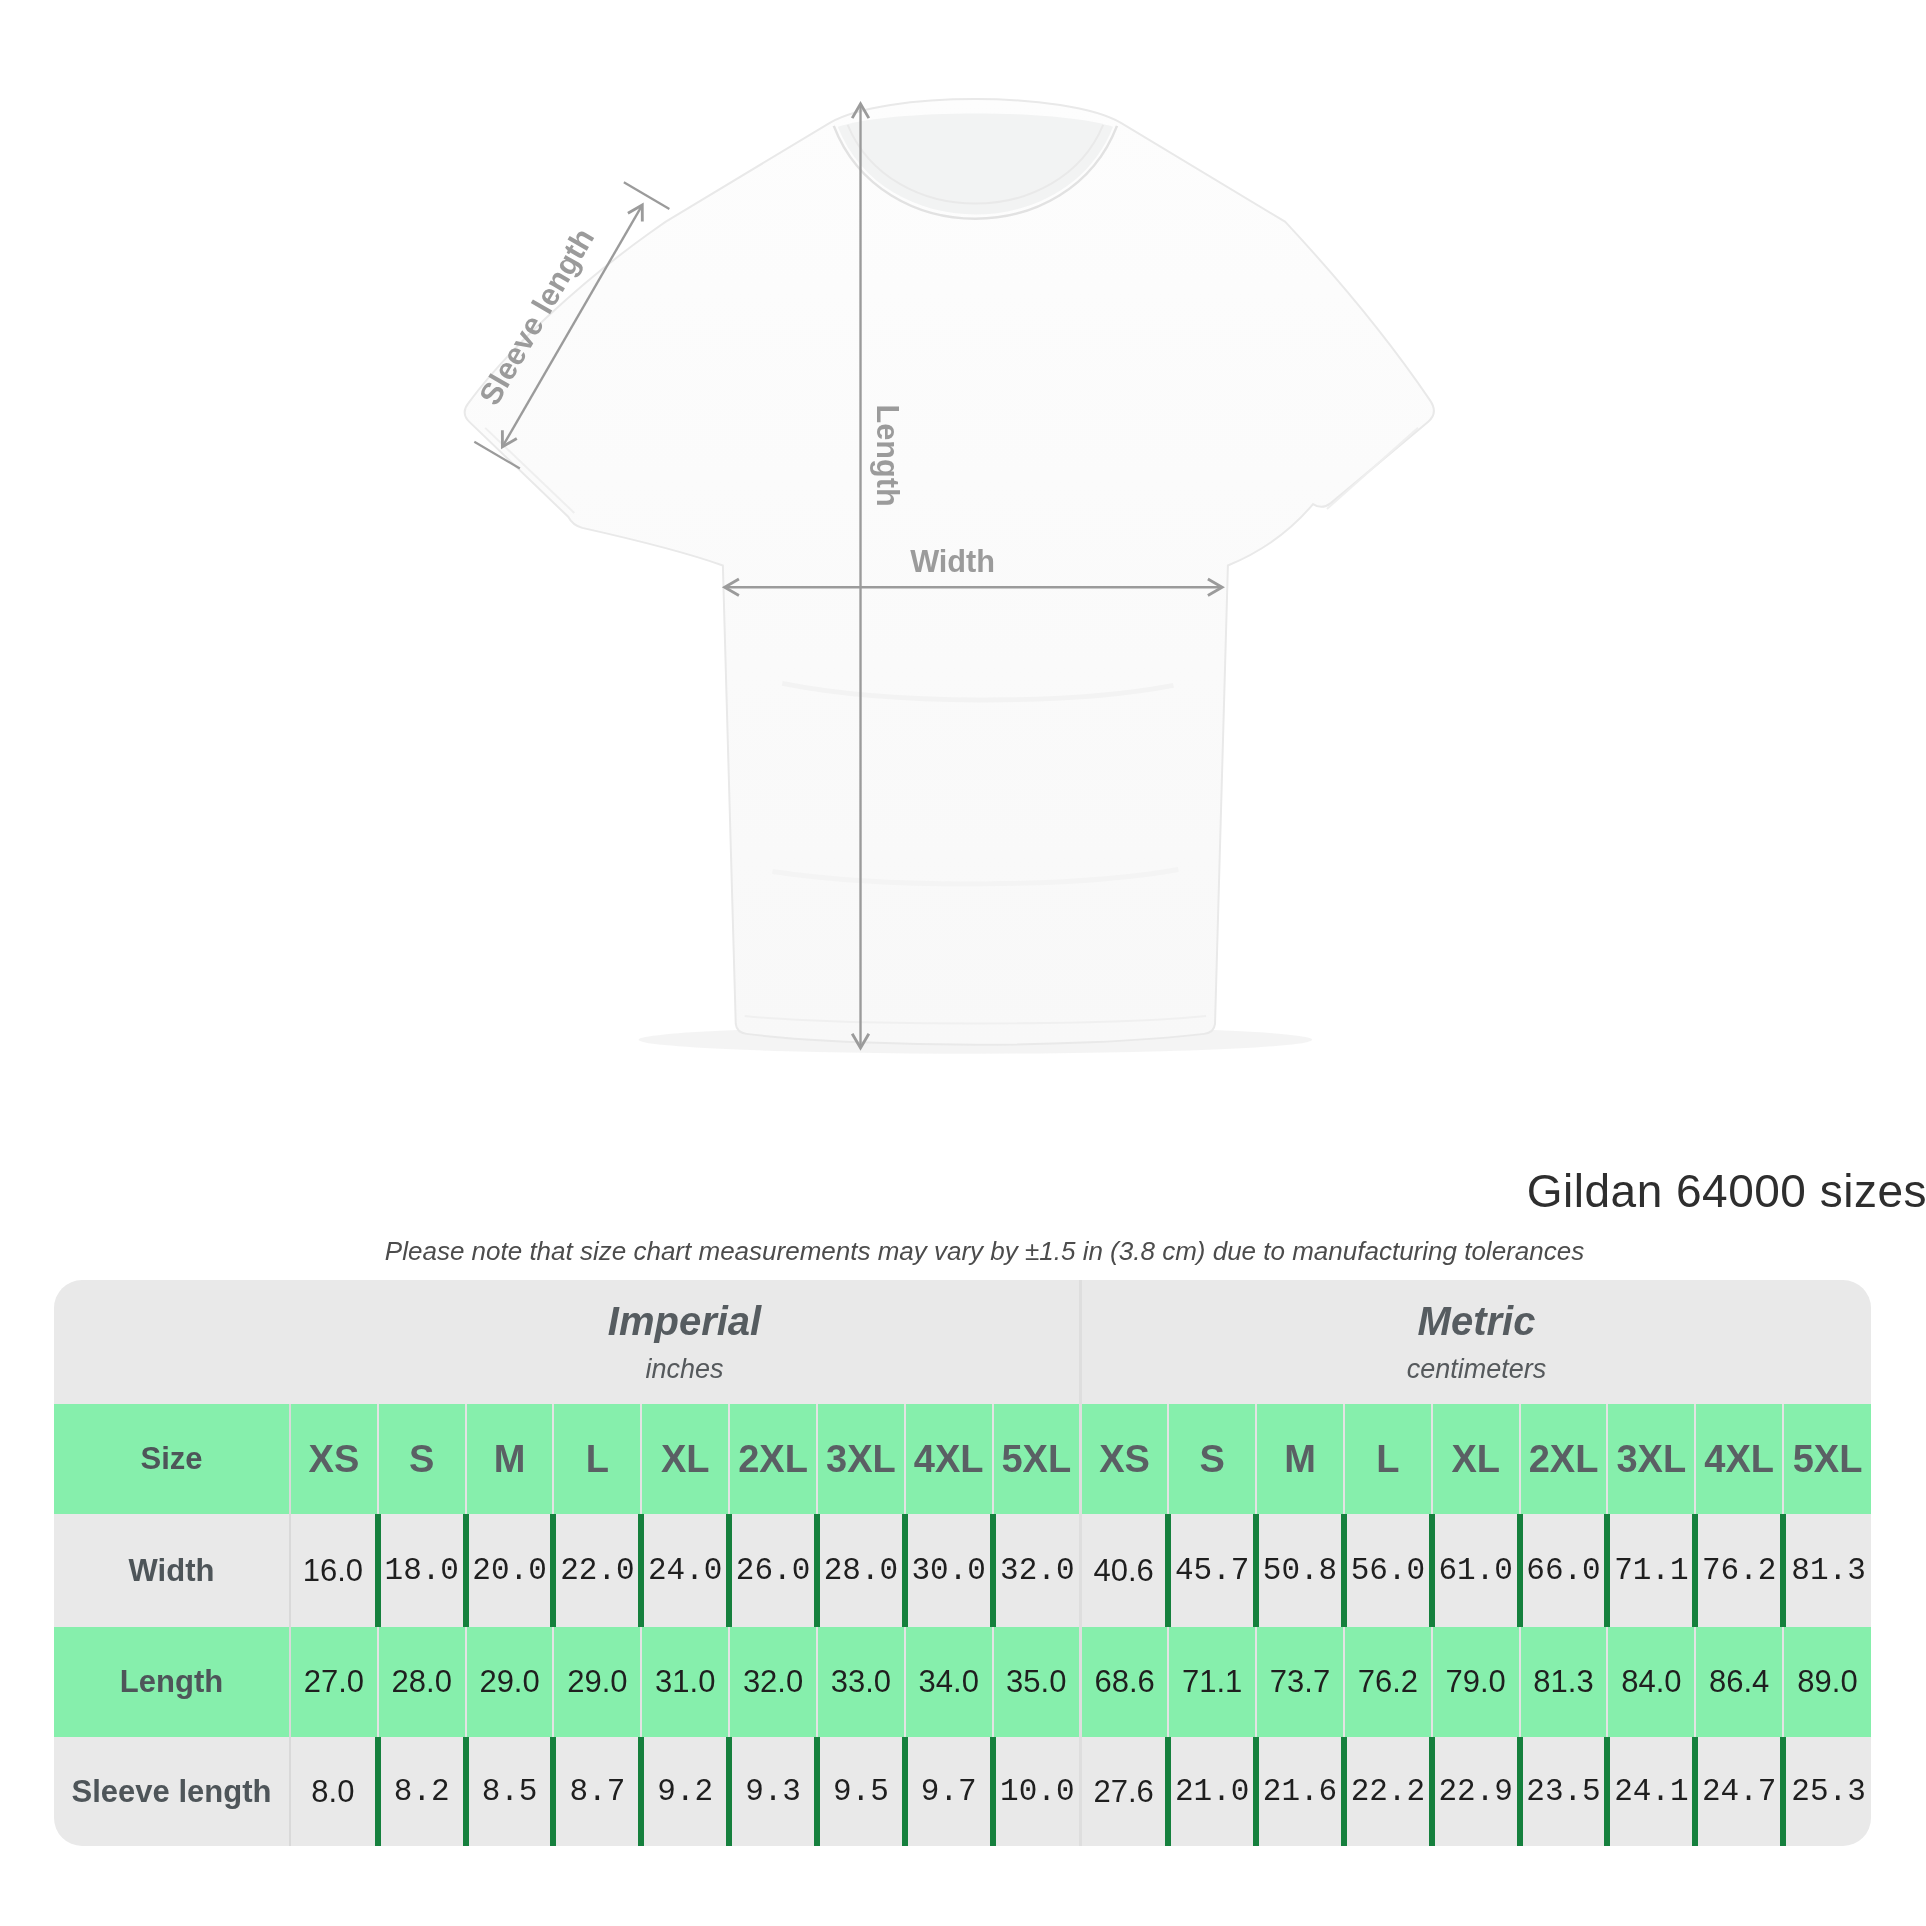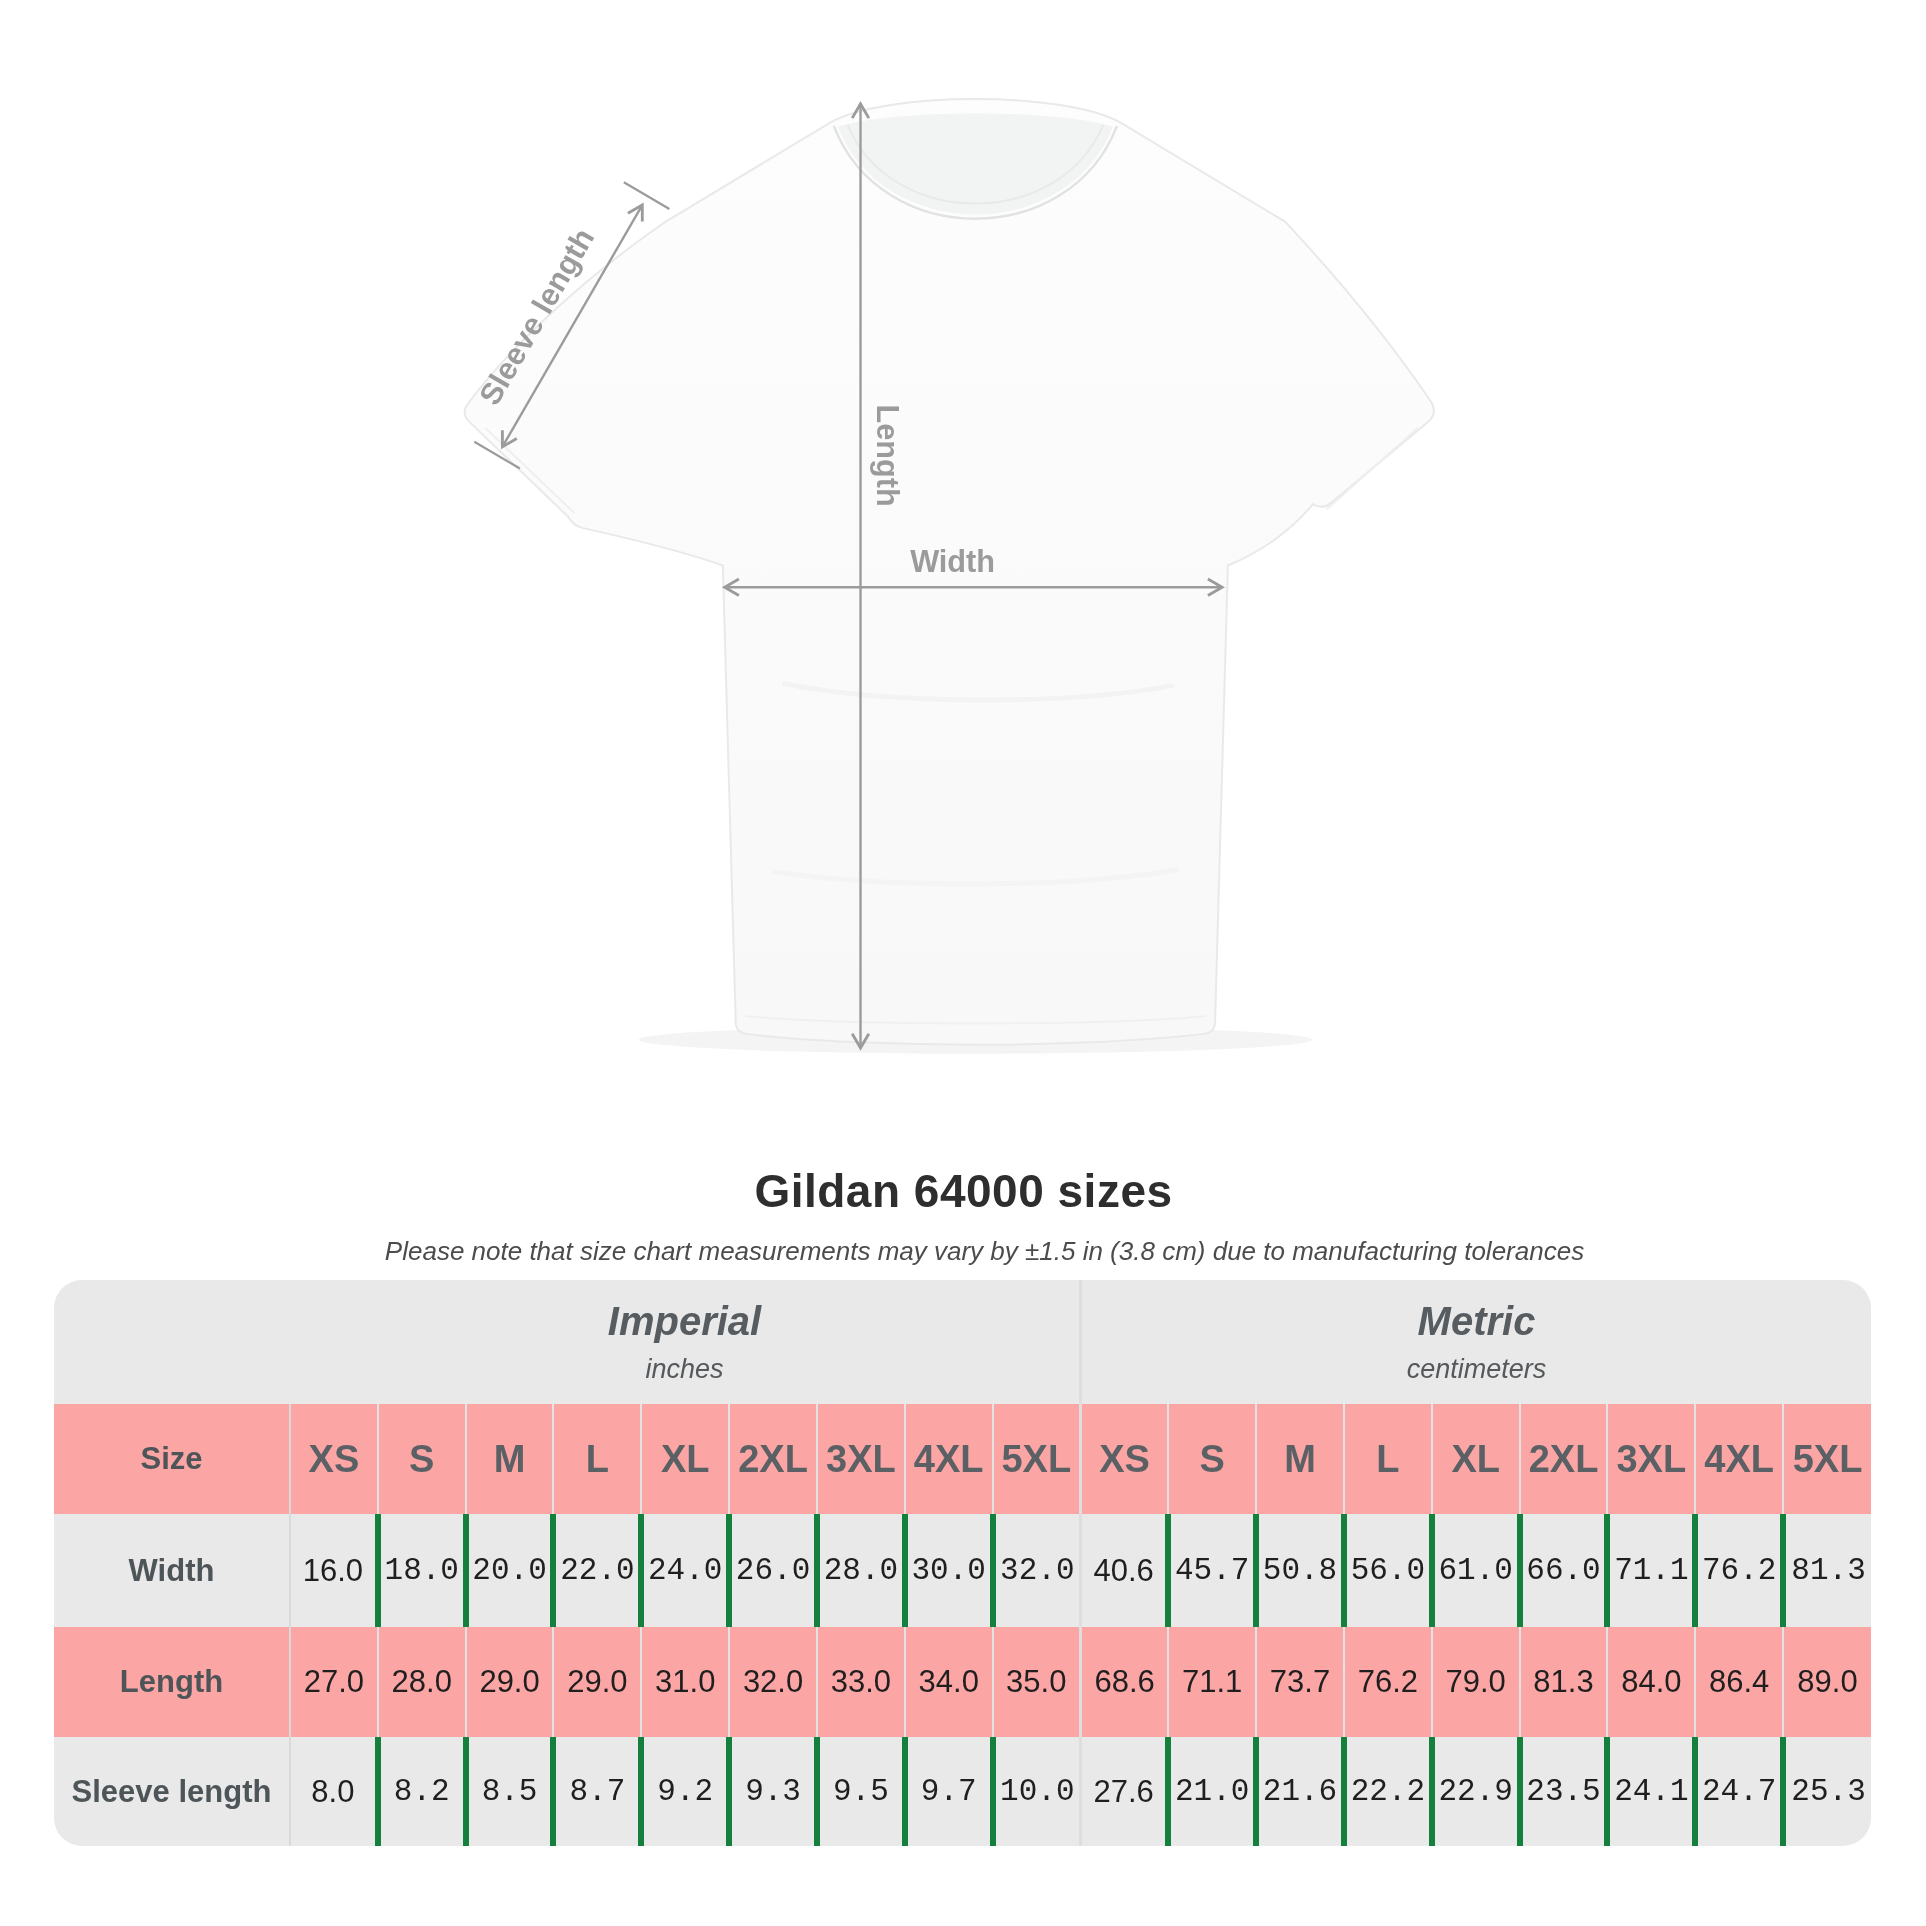--- a/index.html
+++ b/index.html
@@ -4,33 +4,33 @@
 <style>
   html,body{margin:0;padding:0;background:#ffffff;}
   body{width:1927px;height:1927px;position:relative;font-family:"Liberation Sans",sans-serif;overflow:hidden;}
 
   
   .figure-wrap{position:absolute;left:0;top:0;width:1927px;height:1129px;}
   .figure-wrap svg{display:block;}
   .ann-text{font-family:"Liberation Sans",sans-serif;font-weight:bold;font-size:31px;fill:#9b9b9b;}
 
   
-  .page-title{position:absolute;left:0;top:1164px;width:1927px;text-align:center;
-    font-size:46px;font-weight:bold;color:#2e2e2e;letter-spacing:0.5px;}
+  .page-title{position:absolute;left:0;top:1164px;width:1927px;text-align:right;
+    font-size:46px;font-weight:normal;color:#2e2e2e;letter-spacing:0.5px;}
   .page-subtitle{position:absolute;left:0;top:1236px;width:1927px;text-align:center;
     font-size:26px;font-style:italic;color:#4c4c4c;padding-left:21px;}
 
   
   .size-table{position:absolute;left:54px;top:1280px;width:1817px;border-radius:28px;overflow:hidden;}
   .size-table table{border-collapse:collapse;table-layout:fixed;width:1817px;}
   .size-table td{text-align:center;vertical-align:middle;padding:0;border:0 solid transparent;}
   col.c-label{width:236px;}
 
   tr.band-gray td{background:#e9e9e9;}
-  tr.band-white td{background:#fca5a5;}
+  tr.band-white td{background:#86efac;}
 
   tr.unit-row{height:124px;}
   tr.size-row{height:110px;}
   tr.r-width{height:113px;}
   tr.r-length{height:110px;}
   tr.r-sleeve{height:109px;}
 
   .unit-title{font-size:40px;font-weight:bold;font-style:italic;color:#565c60;}
   .unit-sub{font-size:27px;font-style:italic;color:#55595c;margin-top:10px;}
 

